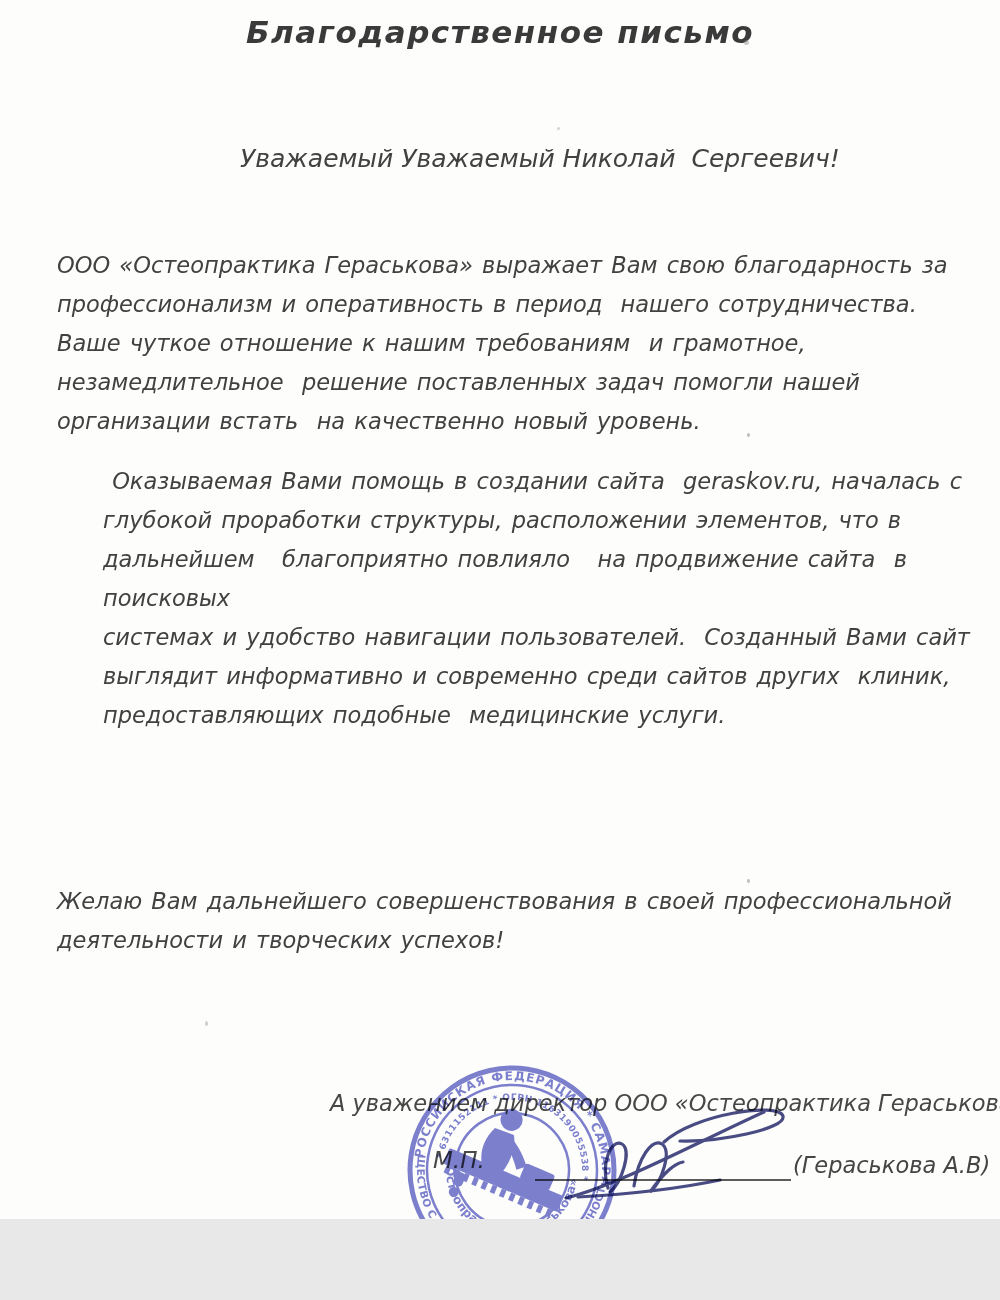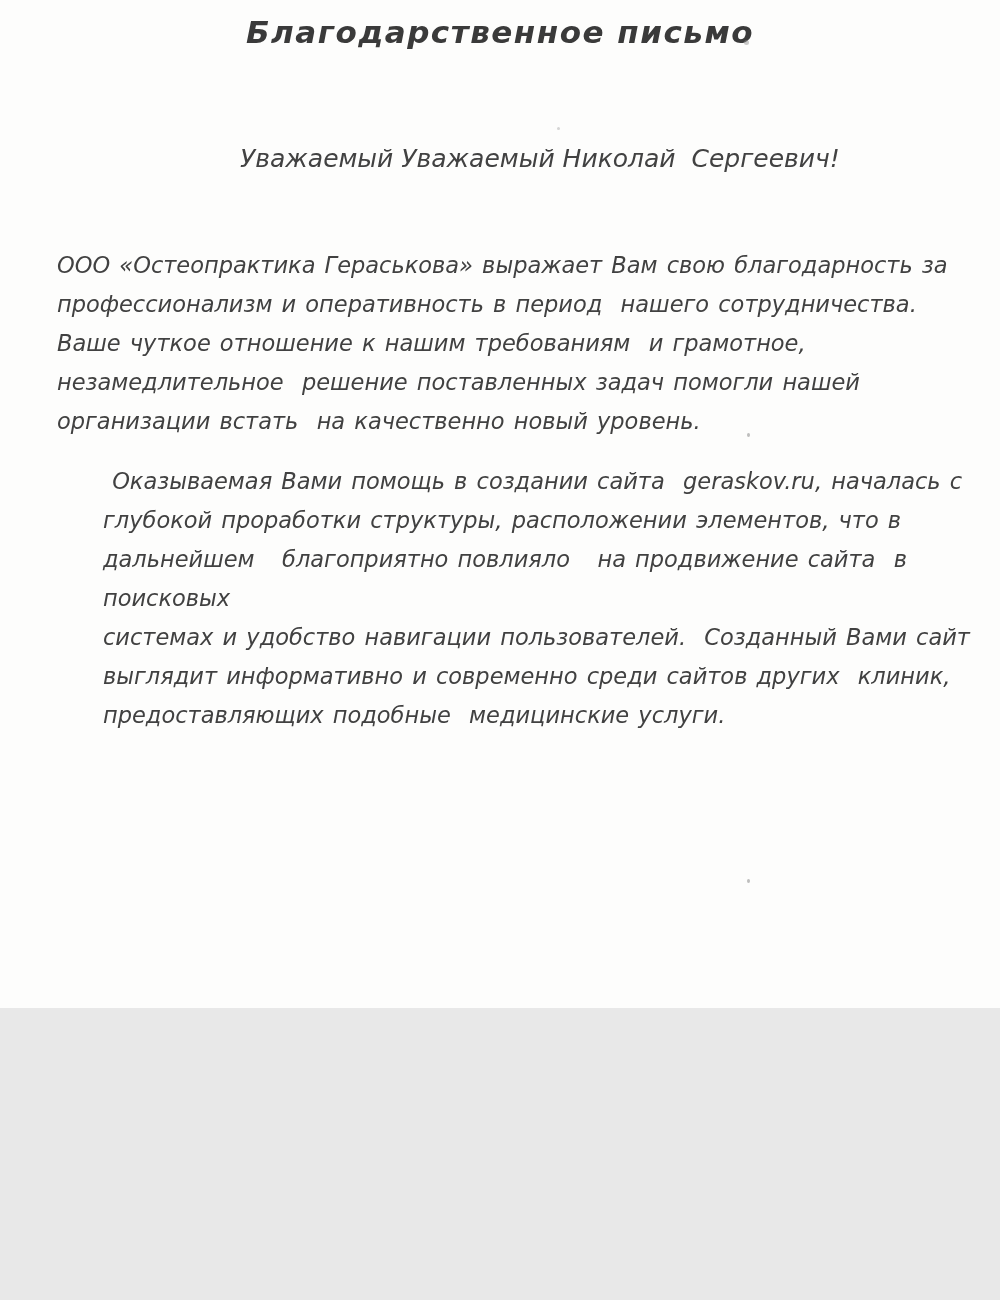--- a/index.html
+++ b/index.html
@@ -1,18 +1,18 @@
 <!DOCTYPE html>
 <html><head>
 <meta charset="utf-8">
 <style>
   html,body{margin:0;padding:0;background:#e8e8e8;}
   .page{
     position:relative;
-    width:1000px;height:1008px;
+    width:1000px;height:1219px;
     background:#fdfdfc;
     overflow:hidden;
     font-family:"DejaVu Sans", sans-serif;
     font-style:italic;
     color:#414141;
   }
   .title{
     position:absolute;top:14px;left:0;width:1000px;
     margin:0;text-align:center;
     font-size:31px;font-weight:700;letter-spacing:1.5px;
@@ -88,20 +88,22 @@
 профессионализм и оперативность в период  нашего сотрудничества.
 Ваше чуткое отношение к нашим требованиям  и грамотное,
 незамедлительное  решение поставленных задач помогли нашей
 организации встать  на качественно новый уровень.</div>
   <div class="para p2"> Оказываемая Вами помощь в создании сайта  geraskov.ru, началась с
 глубокой проработки структуры, расположении элементов, что в
 дальнейшем   благоприятно повлияло   на продвижение сайта  в поисковых
 системах и удобство навигации пользователей.  Созданный Вами сайт
 выглядит информативно и современно среди сайтов других  клиник,
 предоставляющих подобные  медицинские услуги.</div>
+  <div class="para p4">Желаю Вам дальнейшего совершенствования в своей профессиональной
+деятельности и творческих успехов!</div>
 
   <div class="signoff">А уважением директор ООО «Остеопрактика Гераськова »</div>
   <div class="mp">М.П.</div>
   <div class="sig-line"></div>
   <div class="signee">(Гераськова А.В)</div>
 
   <svg class="stamp" viewBox="0 0 212 212" aria-hidden="true">
     <defs>
       <path id="arcOuterTop" d="M 16,106 A 90,90 0 1 1 196,106"></path>
       <path id="arcOuterBottom" d="M 11,106 A 95,95 0 0 0 201,106"></path>

